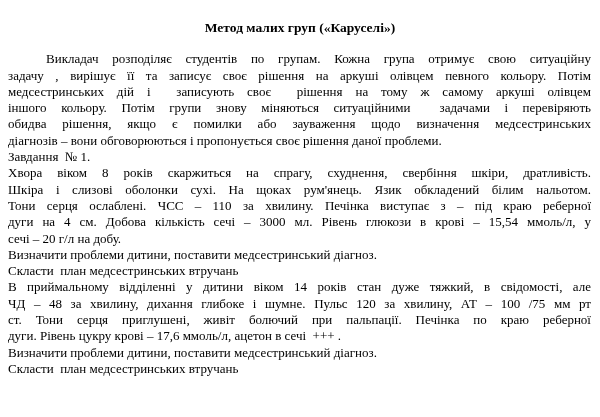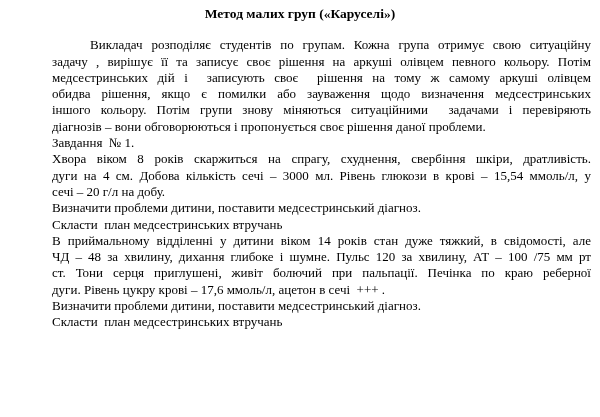--- a/index.html
+++ b/index.html
@@ -12,29 +12,28 @@
     width: 600px;
     height: 417px;
     background: #ffffff;
     overflow: hidden;
     font-family: "Liberation Serif", "DejaVu Serif", serif;
     font-size: 13px;
     line-height: 16.3px;
     color: #000000;
   }
   .doc-title {
-    margin-top: 6px;
+    margin-top: 20px;
     text-align: center;
     font-weight: bold;
     font-size: 13.5px;
   }
   .doc-body {
     margin-top: 15px;
     padding: 0 9px 0 8px;
-    margin-left: 44px;
   }
   .line {
     white-space: pre-wrap;
     text-align: justify;
   }
   .line.first {
     text-indent: 38px;
     text-align-last: justify;
   }
   .line.fill {
@@ -48,25 +47,27 @@
 </style>
 </head>
 <body>
 
 <div class="page">
   <div class="doc-title">Метод малих груп («Каруселі»)</div>
   <div class="doc-body">
       <div class="line first">Викладач розподіляє студентів по групам. Кожна група отримує свою ситуаційну</div>
       <div class="line fill">задачу , вирішує її та записує своє рішення на аркуші олівцем певного кольору. Потім</div>
       <div class="line fill">медсестринських дій і  записують своє  рішення на тому ж самому аркуші олівцем</div>
+      <div class="line fill">іншого кольору. Потім групи знову міняються ситуаційними  задачами і перевіряють</div>
       <div class="line fill">обидва рішення, якщо є помилки або зауваження щодо визначення медсестринських</div>
-      <div class="line fill">іншого кольору. Потім групи знову міняються ситуаційними  задачами і перевіряють</div>
       <div class="line end">діагнозів – вони обговорюються і пропонується своє рішення даної проблеми.</div>
       <div class="line end">Завдання  № 1.</div>
       <div class="line fill">Хвора віком 8 років скаржиться на спрагу, схуднення, свербіння шкіри, дратливість.</div>
+      <div class="line fill">Шкіра і слизові оболонки сухі. На щоках рум'янець. Язик обкладений білим нальотом.</div>
+      <div class="line fill">Тони серця ослаблені. ЧСС – 110 за хвилину. Печінка виступає з – під краю реберної</div>
       <div class="line fill">дуги на 4 см. Добова кількість сечі – 3000 мл. Рівень глюкози в крові – 15,54 ммоль/л, у</div>
       <div class="line end">сечі – 20 г/л на добу.</div>
       <div class="line end">Визначити проблеми дитини, поставити медсестринський діагноз.</div>
       <div class="line end">Скласти  план медсестринських втручань</div>
       <div class="line fill">В приймальному відділенні у дитини віком 14 років стан дуже тяжкий, в свідомості, але</div>
       <div class="line fill">ЧД – 48 за хвилину, дихання глибоке і шумне. Пульс 120 за хвилину, АТ – 100 /75 мм рт</div>
       <div class="line fill">ст. Тони серця приглушені, живіт болючий при пальпації. Печінка по краю реберної</div>
       <div class="line end">дуги. Рівень цукру крові – 17,6 ммоль/л, ацетон в сечі  +++ .</div>
       <div class="line end">Визначити проблеми дитини, поставити медсестринський діагноз.</div>
       <div class="line end">Скласти  план медсестринських втручань</div>

